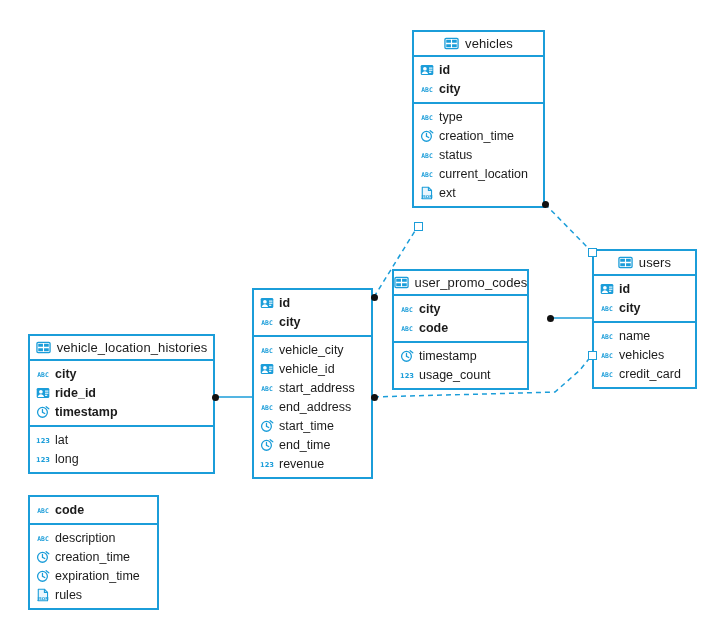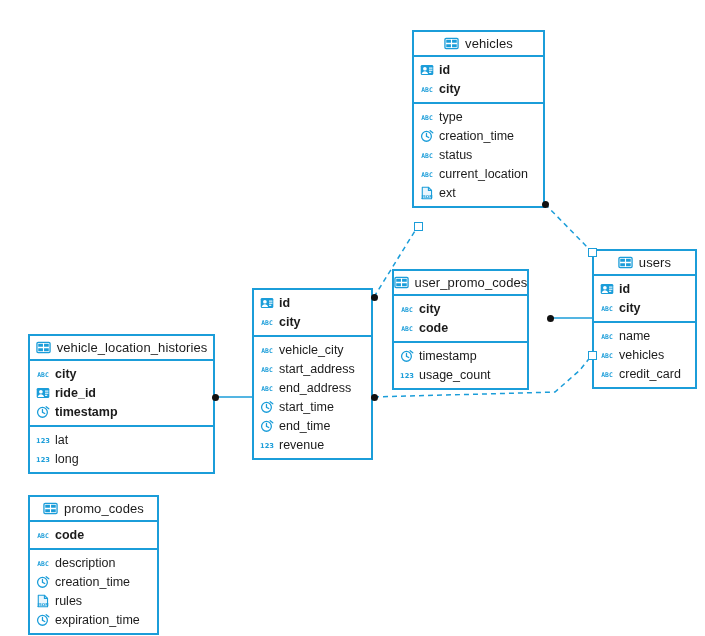--- a/index.html
+++ b/index.html
@@ -349,20 +349,33 @@
         <div class="col-row">
           <span class="ic">
             <svg width="15" height="14" viewBox="0 0 18 14">
               <text x="9" y="10.6" text-anchor="middle" font-family="DejaVu Sans Mono, monospace" font-size="8.2" font-weight="bold" fill="#1b9dd9">ABC</text>
             </svg>
           </span>
           <span class="col-name">vehicle_city</span>
         </div>
         <div class="col-row">
           <span class="ic">
+            <svg width="14" height="14" viewBox="0 0 16 16">
+              <rect x="0.8" y="2.2" width="14.4" height="11.6" rx="1.6" fill="#1b9dd9"></rect>
+              <circle cx="5.6" cy="6.6" r="2.1" fill="#ffffff"></circle>
+              <path d="M2.0 12.6c0.5-2.2 2.0-3.2 3.6-3.2s3.1 1.0 3.6 3.2z" fill="#ffffff"></path>
+              <rect x="10.3" y="5.2" width="3.9" height="1.25" fill="#ffffff"></rect>
+              <rect x="10.3" y="7.6" width="3.9" height="1.25" fill="#ffffff"></rect>
+              <rect x="10.3" y="10.0" width="2.6" height="1.25" fill="#ffffff"></rect>
+            </svg>
+          </span>
+          <span class="col-name">vehicle_id</span>
+        </div>
+        <div class="col-row">
+          <span class="ic">
             <svg width="15" height="14" viewBox="0 0 18 14">
               <text x="9" y="10.6" text-anchor="middle" font-family="DejaVu Sans Mono, monospace" font-size="8.2" font-weight="bold" fill="#1b9dd9">ABC</text>
             </svg>
           </span>
           <span class="col-name">start_address</span>
         </div>
         <div class="col-row">
           <span class="ic">
             <svg width="15" height="14" viewBox="0 0 18 14">
               <text x="9" y="10.6" text-anchor="middle" font-family="DejaVu Sans Mono, monospace" font-size="8.2" font-weight="bold" fill="#1b9dd9">ABC</text>
@@ -459,32 +472,20 @@
           <span class="ic">
             <svg width="15" height="14" viewBox="0 0 18 14">
               <text x="9" y="10.6" text-anchor="middle" font-family="DejaVu Sans, sans-serif" font-size="8.6" font-weight="bold" fill="#1b9dd9">123</text>
             </svg>
           </span>
           <span class="col-name">long</span>
         </div>
       </div>
     </div>
     <div class="table-card" style="left: 28px; top: 495px; width: 131px;">
-      <div class="table-title">
-        <span class="ic ic-table">
-          <svg width="15" height="15" viewBox="0 0 16 16">
-            <rect x="1" y="2.5" width="14" height="11" rx="1.2" fill="none" stroke="#1b9dd9" stroke-width="1.4"></rect>
-            <rect x="2.4" y="4" width="5" height="3.2" fill="#1b9dd9"></rect>
-            <rect x="8.6" y="4" width="5" height="3.2" fill="#1b9dd9"></rect>
-            <rect x="2.4" y="8.8" width="5" height="3.2" fill="#1b9dd9"></rect>
-            <rect x="8.6" y="8.8" width="5" height="3.2" fill="#1b9dd9"></rect>
-          </svg>
-        </span>
-        <span class="tname">promo_codes</span>
-      </div>
       <div class="col-group keys">
         <div class="col-row pk">
           <span class="ic">
             <svg width="15" height="14" viewBox="0 0 18 14">
               <text x="9" y="10.6" text-anchor="middle" font-family="DejaVu Sans Mono, monospace" font-size="8.2" font-weight="bold" fill="#1b9dd9">ABC</text>
             </svg>
           </span>
           <span class="col-name">code</span>
         </div>
       </div>
@@ -499,40 +500,40 @@
         </div>
         <div class="col-row">
           <span class="ic">
             <svg width="14" height="14" viewBox="0 0 16 16">
               <circle cx="7.4" cy="8.4" r="5.6" fill="none" stroke="#1b9dd9" stroke-width="1.45"></circle>
               <path d="M7.4 5.1 L7.4 8.4 L10.0 9.7" fill="none" stroke="#1b9dd9" stroke-width="1.45" stroke-linecap="round"></path>
               <path d="M11.6 2.0 L14.6 4.3" fill="none" stroke="#1b9dd9" stroke-width="1.45" stroke-linecap="round"></path>
             </svg>
           </span>
           <span class="col-name">creation_time</span>
+        </div>
+        <div class="col-row">
+          <span class="ic">
+            <svg width="14" height="14" viewBox="0 0 16 16">
+              <circle cx="7.4" cy="8.4" r="5.6" fill="none" stroke="#1b9dd9" stroke-width="1.45"></circle>
+              <path d="M7.4 5.1 L7.4 8.4 L10.0 9.7" fill="none" stroke="#1b9dd9" stroke-width="1.45" stroke-linecap="round"></path>
+              <path d="M11.6 2.0 L14.6 4.3" fill="none" stroke="#1b9dd9" stroke-width="1.45" stroke-linecap="round"></path>
+            </svg>
+          </span>
+          <span class="col-name">expiration_time</span>
         </div>
         <div class="col-row">
           <span class="ic">
             <svg width="14" height="14" viewBox="0 0 16 16">
               <path d="M2.6 1.4 h7.0 l3.6 3.6 v9.6 h-10.6 z" fill="#eaf6fd" stroke="#1b9dd9" stroke-width="1.25" stroke-linejoin="round"></path>
               <path d="M9.6 1.4 v3.6 h3.6" fill="none" stroke="#1b9dd9" stroke-width="1.25" stroke-linejoin="round"></path>
               <text x="8" y="13.4" text-anchor="middle" font-family="DejaVu Sans, sans-serif" font-size="4.6" font-weight="bold" fill="#1b9dd9">JSON</text>
             </svg>
           </span>
           <span class="col-name">rules</span>
-        </div>
-        <div class="col-row">
-          <span class="ic">
-            <svg width="14" height="14" viewBox="0 0 16 16">
-              <circle cx="7.4" cy="8.4" r="5.6" fill="none" stroke="#1b9dd9" stroke-width="1.45"></circle>
-              <path d="M7.4 5.1 L7.4 8.4 L10.0 9.7" fill="none" stroke="#1b9dd9" stroke-width="1.45" stroke-linecap="round"></path>
-              <path d="M11.6 2.0 L14.6 4.3" fill="none" stroke="#1b9dd9" stroke-width="1.45" stroke-linecap="round"></path>
-            </svg>
-          </span>
-          <span class="col-name">expiration_time</span>
         </div>
       </div>
     </div>
     <div class="endpoint dot" style="left: 374px; top: 297px;"></div>
     <div class="endpoint sq" style="left: 418px; top: 226px;"></div>
     <div class="endpoint dot" style="left: 545px; top: 204px;"></div>
     <div class="endpoint sq" style="left: 592px; top: 252px;"></div>
     <div class="endpoint dot" style="left: 550px; top: 318px;"></div>
     <div class="endpoint dot" style="left: 374px; top: 397px;"></div>
     <div class="endpoint sq" style="left: 592px; top: 355px;"></div>

